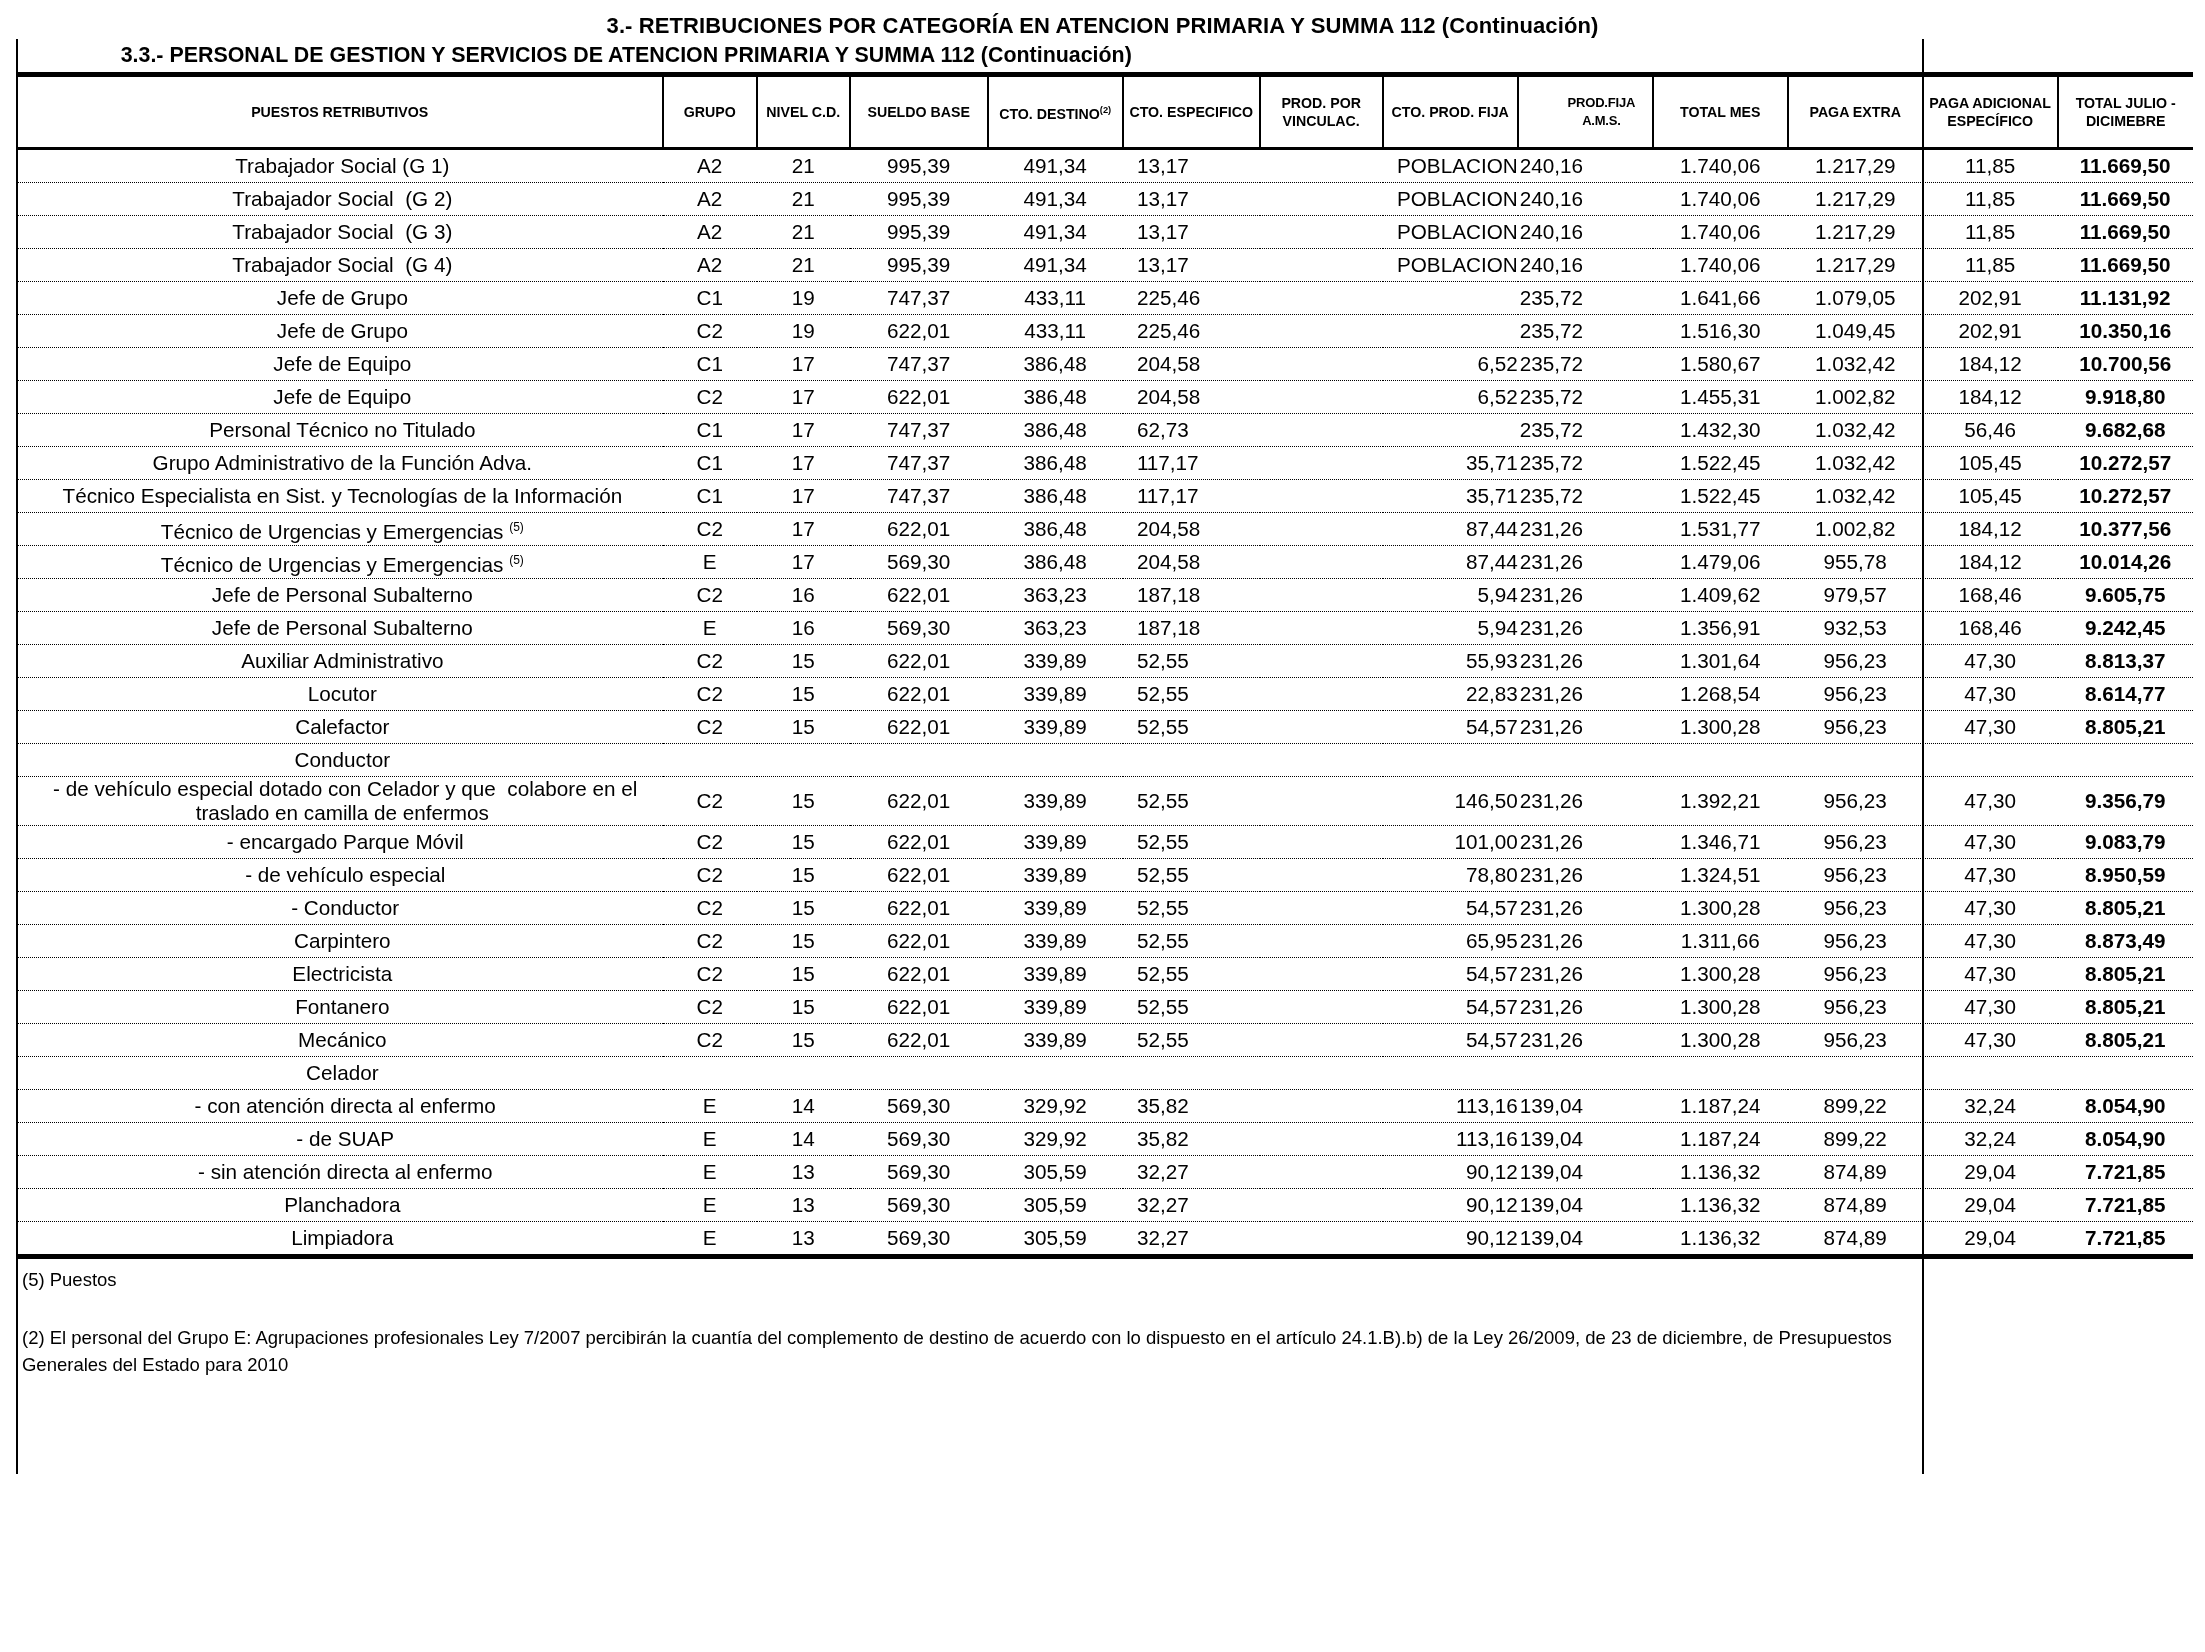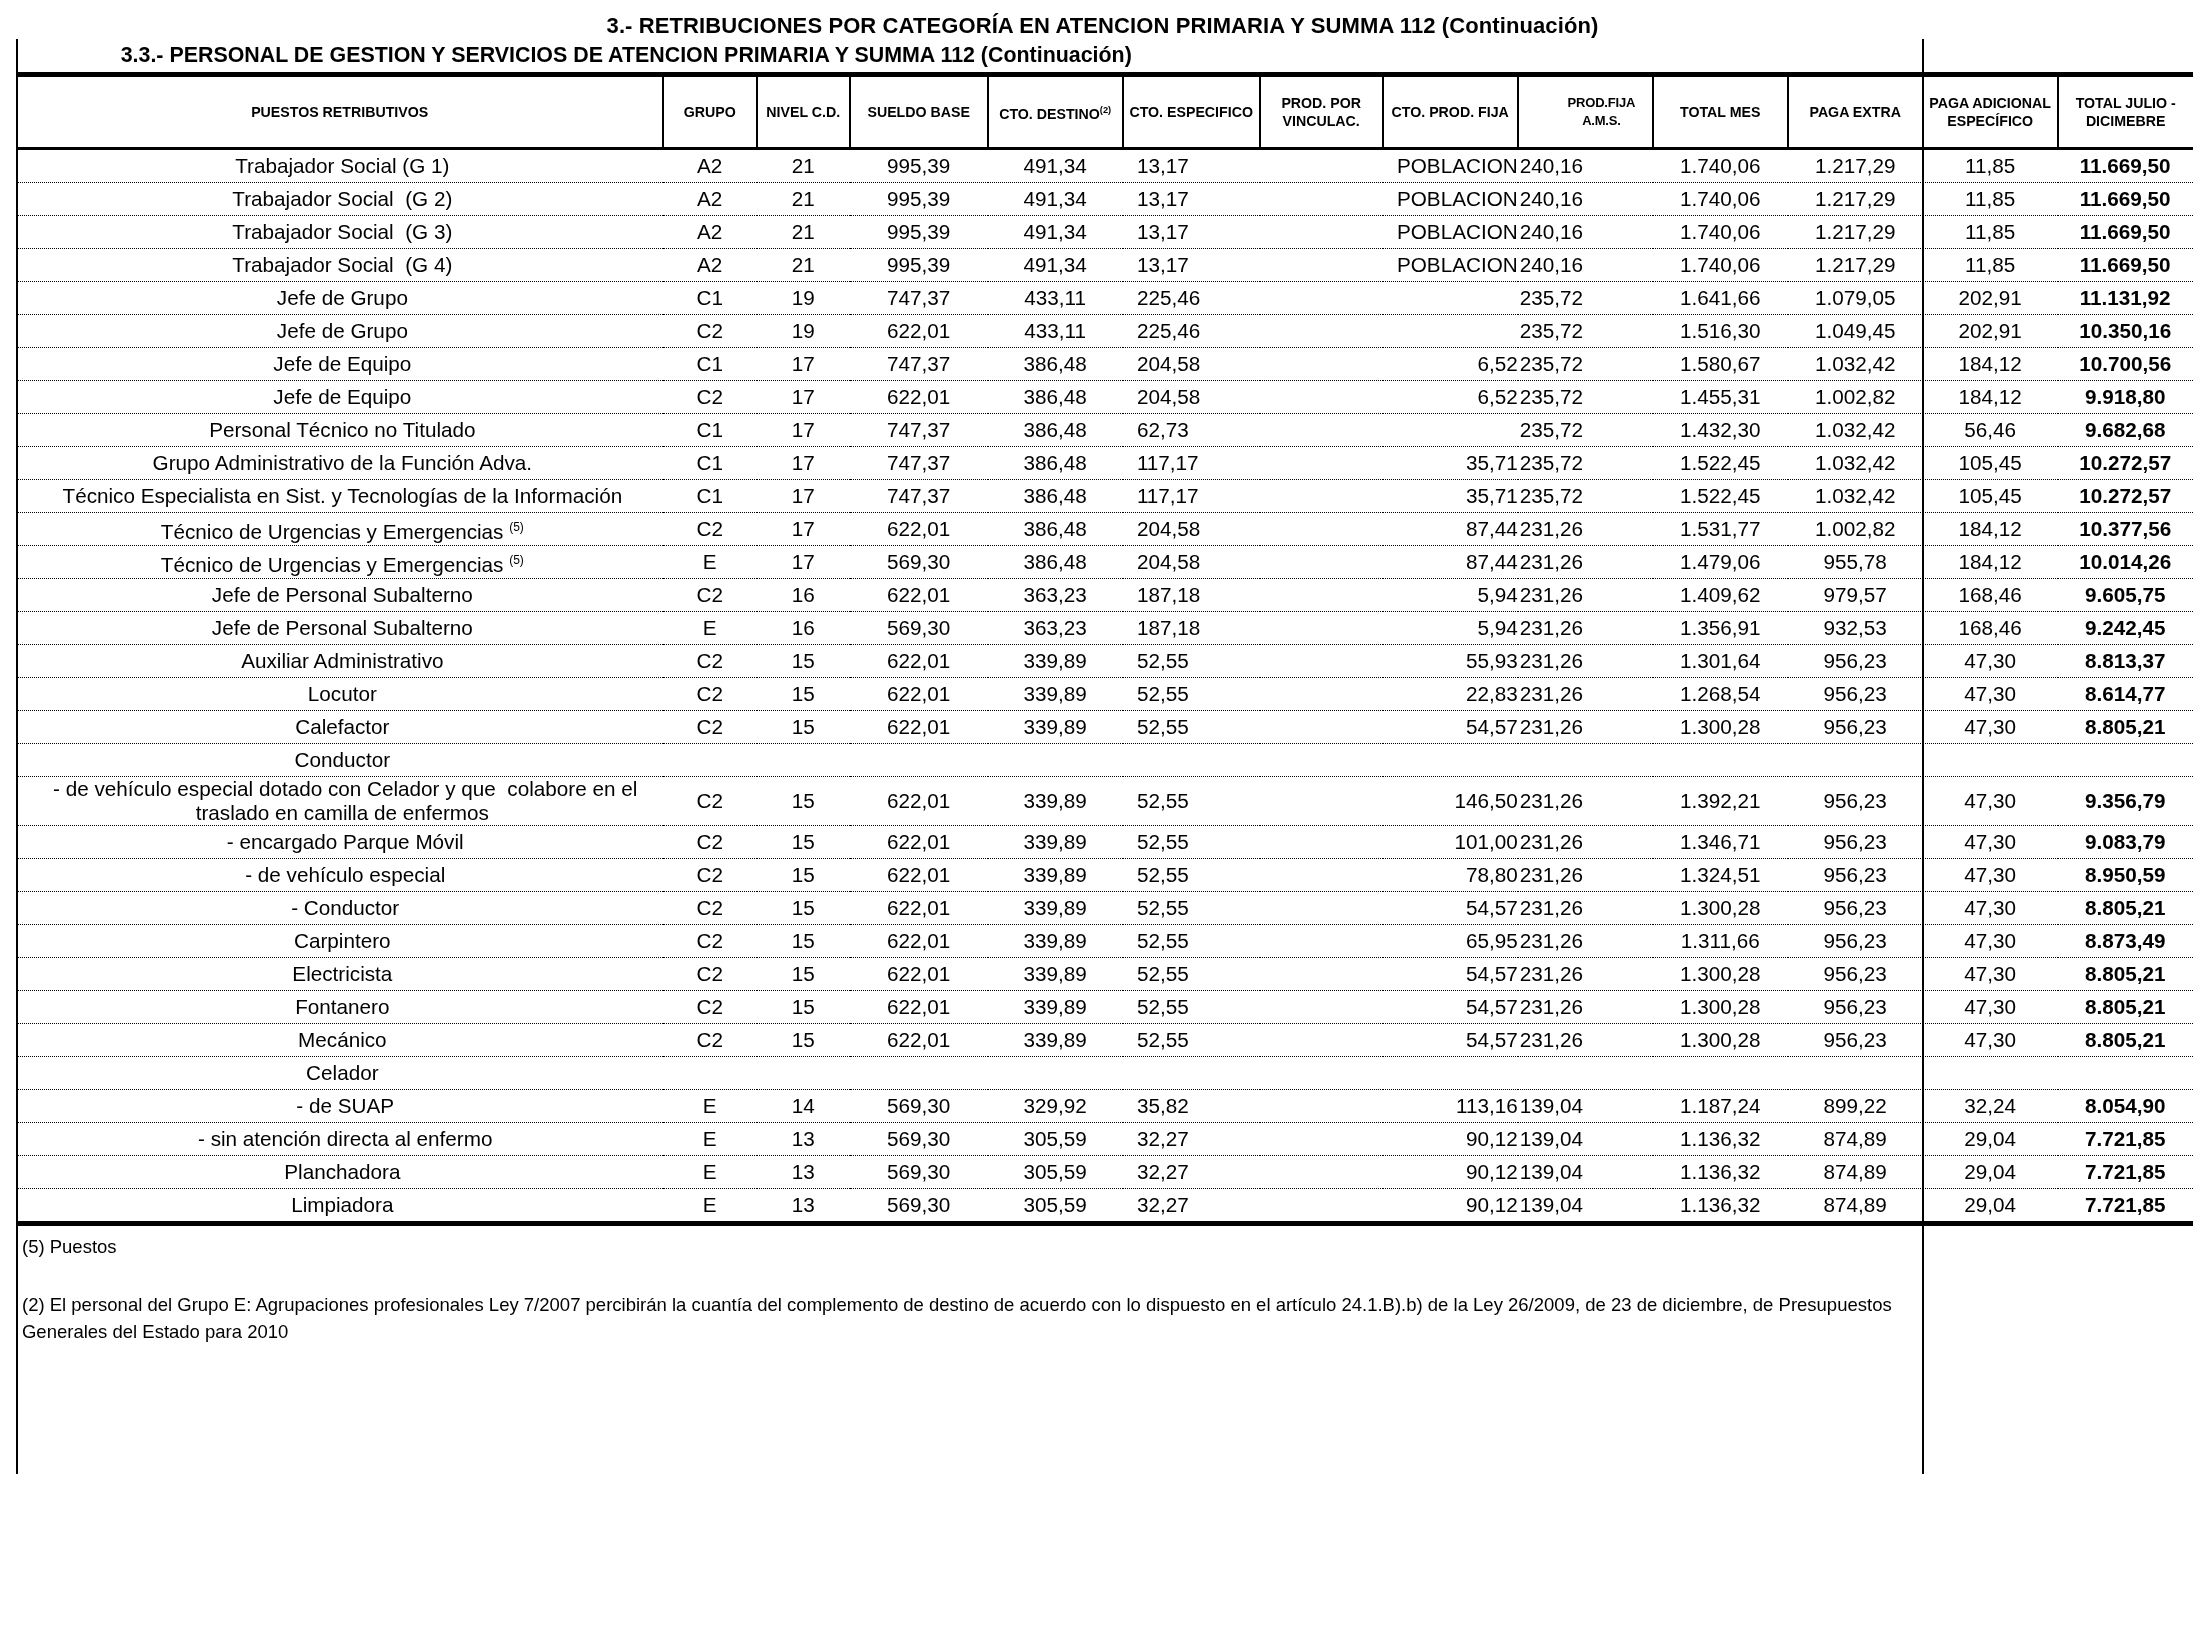--- a/index.html
+++ b/index.html
@@ -548,20 +548,35 @@
             <td class="c-especifico"></td>
             <td class="c-vinculac"></td>
             <td class="c-fija"></td>
             <td class="c-ams"></td>
             <td class="c-mes"></td>
             <td class="c-extra"></td>
             <td class="c-adicional"></td>
             <td class="c-total"></td>
           </tr>
           <tr>
+            <td class="c-puesto"> - con atención directa al enfermo</td>
+            <td class="c-grupo">E</td>
+            <td class="c-nivel">14</td>
+            <td class="c-sueldo">569,30</td>
+            <td class="c-destino">329,92</td>
+            <td class="c-especifico">35,82</td>
+            <td class="c-vinculac"></td>
+            <td class="c-fija">113,16</td>
+            <td class="c-ams">139,04</td>
+            <td class="c-mes">1.187,24</td>
+            <td class="c-extra">899,22</td>
+            <td class="c-adicional">32,24</td>
+            <td class="c-total">8.054,90</td>
+          </tr>
+          <tr>
             <td class="c-puesto"> - de SUAP</td>
             <td class="c-grupo">E</td>
             <td class="c-nivel">14</td>
             <td class="c-sueldo">569,30</td>
             <td class="c-destino">329,92</td>
             <td class="c-especifico">35,82</td>
             <td class="c-vinculac"></td>
             <td class="c-fija">113,16</td>
             <td class="c-ams">139,04</td>
             <td class="c-mes">1.187,24</td>

